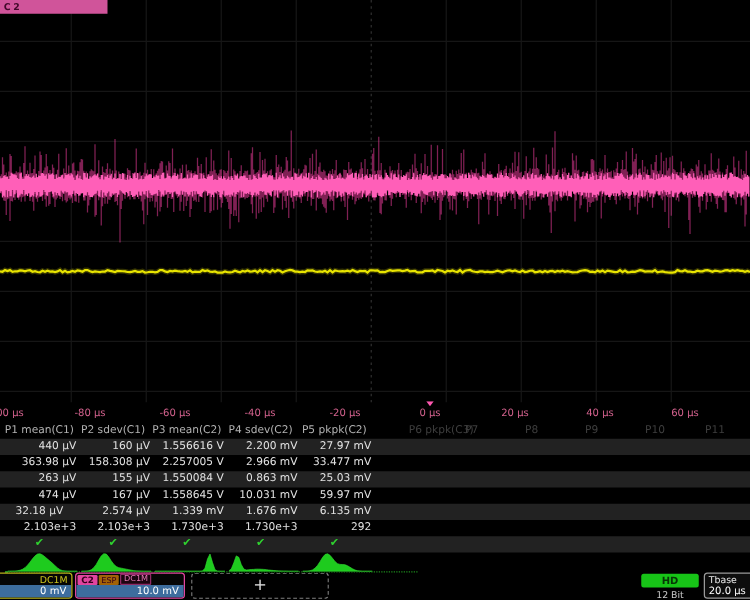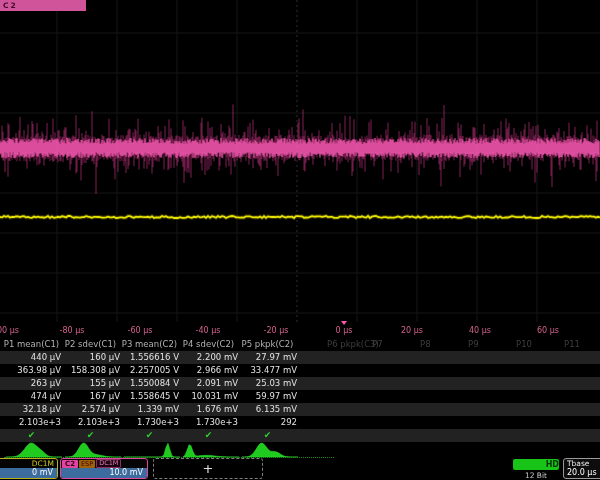--- a/index.html
+++ b/index.html
@@ -46,21 +46,21 @@
   .c2box{left:60px;width:88px;border:1px solid #e2459f}
   .c2box .top{height:9px;display:flex;gap:1px;align-items:center;padding:0 1px}
   .badge-c2{background:#e2459f;color:#35001c;font-size:7px;font-weight:bold;padding:0 3px;
             border-radius:1px;line-height:8px}
   .badge-esp{background:#a16207;color:#35001c;font-size:6.5px;padding:0 2px;border-radius:1px;line-height:8px}
   .badge-dc{color:#e578b5;border:1px solid #8f2a66;background:#1c0511;font-size:6.5px;
             padding:0 2px;border-radius:1px;line-height:7px}
   .addbox{position:absolute;left:153px;top:0;width:110px;height:21px;border:1px dashed #808080;
           border-radius:3px;color:#e0e0e0;text-align:center;line-height:19px;font-size:13px;cursor:default}
   .hdbadge{position:absolute;left:513px;top:1px;width:46px;height:11px;background:#17c417;
-           color:#073807;font-weight:bold;font-size:8px;text-align:right;line-height:11px;border-radius:2px}
+           color:#073807;font-weight:bold;font-size:8px;text-align:center;line-height:11px;border-radius:2px}
   .hdbits{position:absolute;left:513px;top:13px;width:46px;color:#c9c9c9;font-size:7.5px;text-align:center}
   .tbase{left:563px;width:55px;border:1px solid #9a9a9a;background:#0d0d0d}
   .tbase .top{height:9px;color:#e8e8e8;font-size:7.5px;line-height:9px;padding-left:3px}
   .tbase .bot{height:10px;color:#fff;font-size:8px;line-height:10px;padding-left:3px}
 </style>
 </head>
 <body>
 
 <div class="scope">
 
@@ -132,32 +132,32 @@
           <div class="vcol" style="left: 2px;">363.98 µV</div>
           <div class="vcol" style="left: 61px;">158.308 µV</div>
           <div class="vcol" style="left: 120px;">2.257005 V</div>
           <div class="vcol" style="left: 179px;">2.966 mV</div>
           <div class="vcol" style="left: 238px;">33.477 mV</div>
         </div>
         <div class="mt-row stripe" style="top: 39px;">
           <div class="vcol" style="left: 2px;">263 µV</div>
           <div class="vcol" style="left: 61px;">155 µV</div>
           <div class="vcol" style="left: 120px;">1.550084 V</div>
-          <div class="vcol" style="left: 179px;">2.091 mV</div>
+          <div class="vcol" style="left: 179px;">0.863 mV</div>
           <div class="vcol" style="left: 238px;">25.03 mV</div>
         </div>
         <div class="mt-row" style="top: 52px;">
           <div class="vcol" style="left: 2px;">474 µV</div>
           <div class="vcol" style="left: 61px;">167 µV</div>
           <div class="vcol" style="left: 120px;">1.558645 V</div>
           <div class="vcol" style="left: 179px;">10.031 mV</div>
           <div class="vcol" style="left: 238px;">59.97 mV</div>
         </div>
         <div class="mt-row stripe" style="top: 65px;">
-          <div class="vcol" style="left: 2px;">32.18 µV</div>
+          <div class="vcol" style="left: 2px; text-align: center;">32.18 µV</div>
           <div class="vcol" style="left: 61px;">2.574 µV</div>
           <div class="vcol" style="left: 120px;">1.339 mV</div>
           <div class="vcol" style="left: 179px;">1.676 mV</div>
           <div class="vcol" style="left: 238px;">6.135 mV</div>
         </div>
         <div class="mt-row" style="top: 78px;">
           <div class="vcol" style="left: 2px;">2.103e+3</div>
           <div class="vcol" style="left: 61px;">2.103e+3</div>
           <div class="vcol" style="left: 120px;">1.730e+3</div>
           <div class="vcol" style="left: 179px;">1.730e+3</div>

